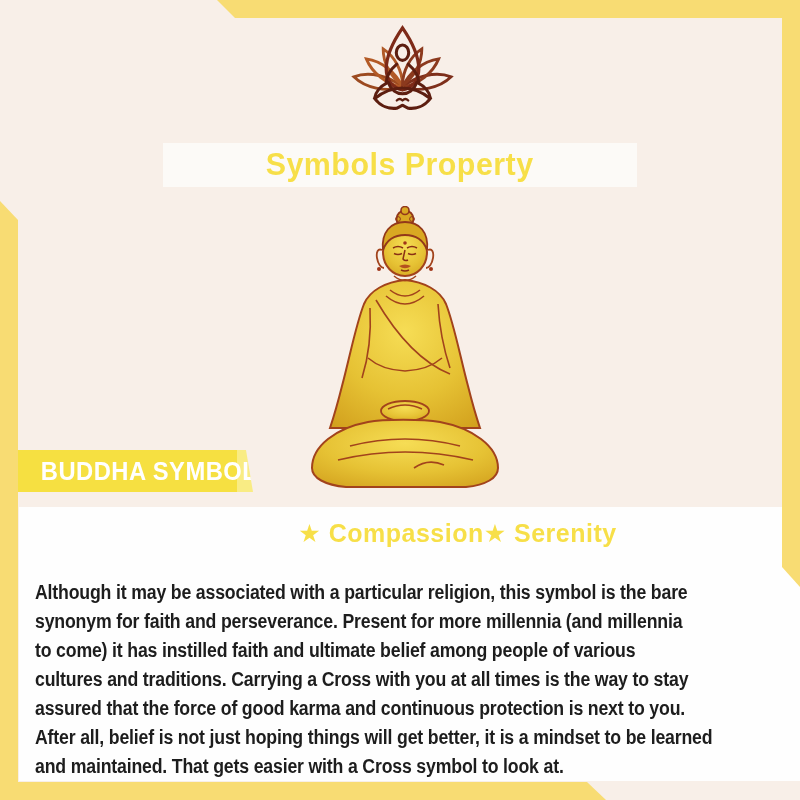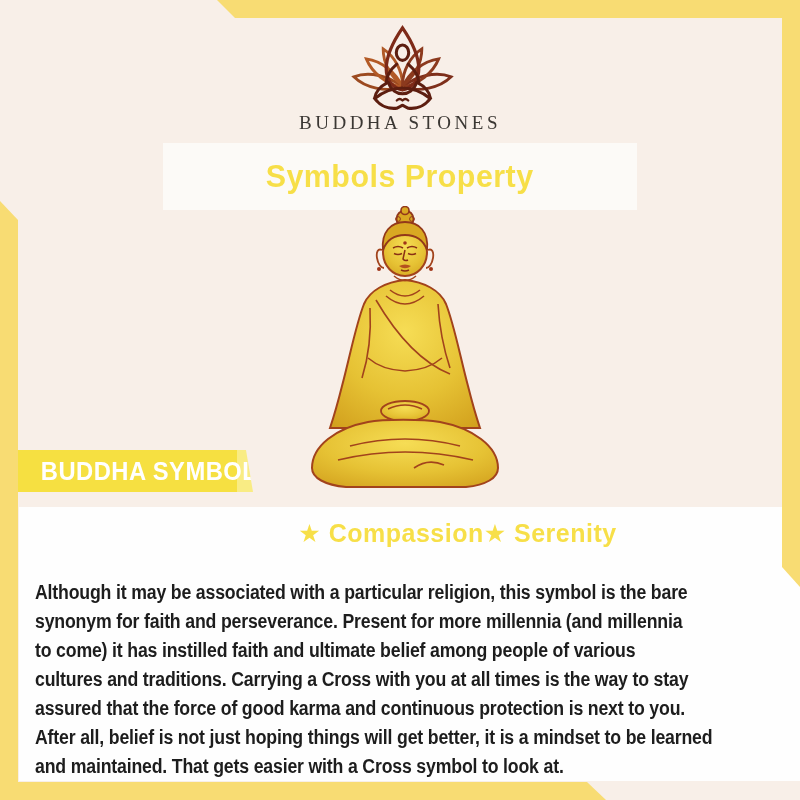--- a/index.html
+++ b/index.html
@@ -19,21 +19,21 @@
   .band-bottom{left:0;bottom:0;width:606px;height:18px;
     clip-path:polygon(0 0,587px 0,606px 18px,0 18px);z-index:6;}
   
   .logo{position:absolute;left:330px;top:24px;width:145px;height:88px;}
   .brand-name{
     position:absolute;left:0;top:112px;width:800px;text-align:center;
     font-family:"Liberation Serif",serif;font-size:19px;letter-spacing:3.5px;
     color:#3b3733;white-space:nowrap;
   }
   .title-banner{
-    position:absolute;left:163px;top:143px;width:474px;height:67px;
+    position:absolute;left:163px;top:143px;width:474px;height:44px;
     background:#fcfaf7;display:flex;align-items:center;justify-content:center;
   }
   .title-text{
     font-size:31px;font-weight:700;color:#f7df48;white-space:nowrap;
     transform:scaleX(0.98);letter-spacing:0.5px;
   }
   
   .buddha{position:absolute;left:298px;top:206px;width:215px;height:290px;}
   
   .ribbon{
@@ -85,21 +85,20 @@
     <g stroke="#5d1e10" stroke-width="3.2" fill="none">
       <ellipse cx="75" cy="30" rx="6.5" ry="8"></ellipse>
       <path d="M69,42 C62,48 58,55 58,62 C52,65 47,71 46,77"></path>
       <path d="M81,42 C88,48 92,55 92,62 C98,65 103,71 104,77"></path>
       <path d="M60,61 C63,69 69,73 75,73 C81,73 87,69 90,61"></path>
       <path d="M46,78 C56,70 65,67 75,67 C85,67 94,70 104,78 C98,86 89,89 81,88 C78,87 76,85 75,85 C74,85 72,87 69,88 C61,89 52,86 46,78 Z"></path>
       <path d="M69,80 Q72,77 75,80 M75,80 Q78,77 81,80" stroke-width="2.4"></path>
     </g>
   </svg>
 
-  <div class="brand-name">BUDDHA STONES</div>
 
   <div class="title-banner">
     <div class="title-text">Symbols Property</div>
   </div>
 
   <svg class="buddha" viewBox="0 0 215 290">
     <defs>
       <radialGradient id="gold" cx="50%" cy="35%" r="80%">
         <stop offset="0" stop-color="#f6dd55"></stop>
         <stop offset="0.55" stop-color="#e6c234"></stop>

